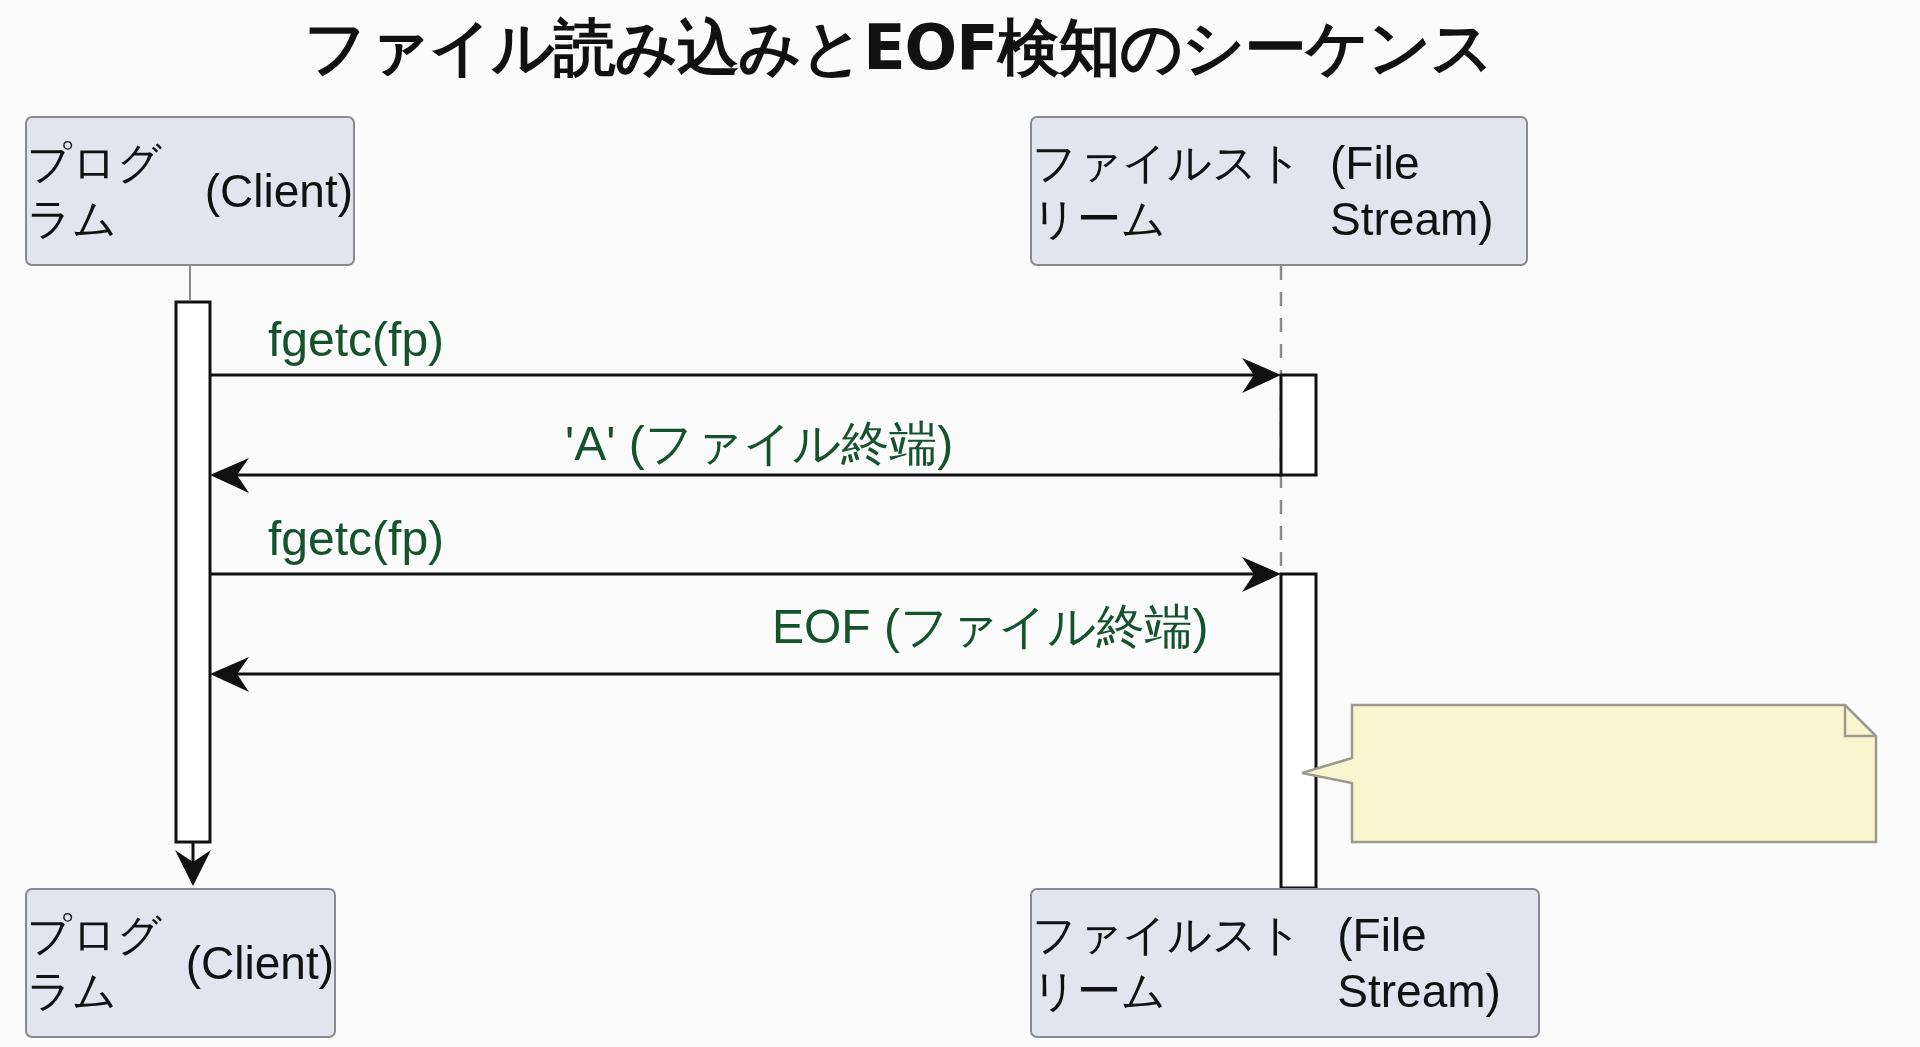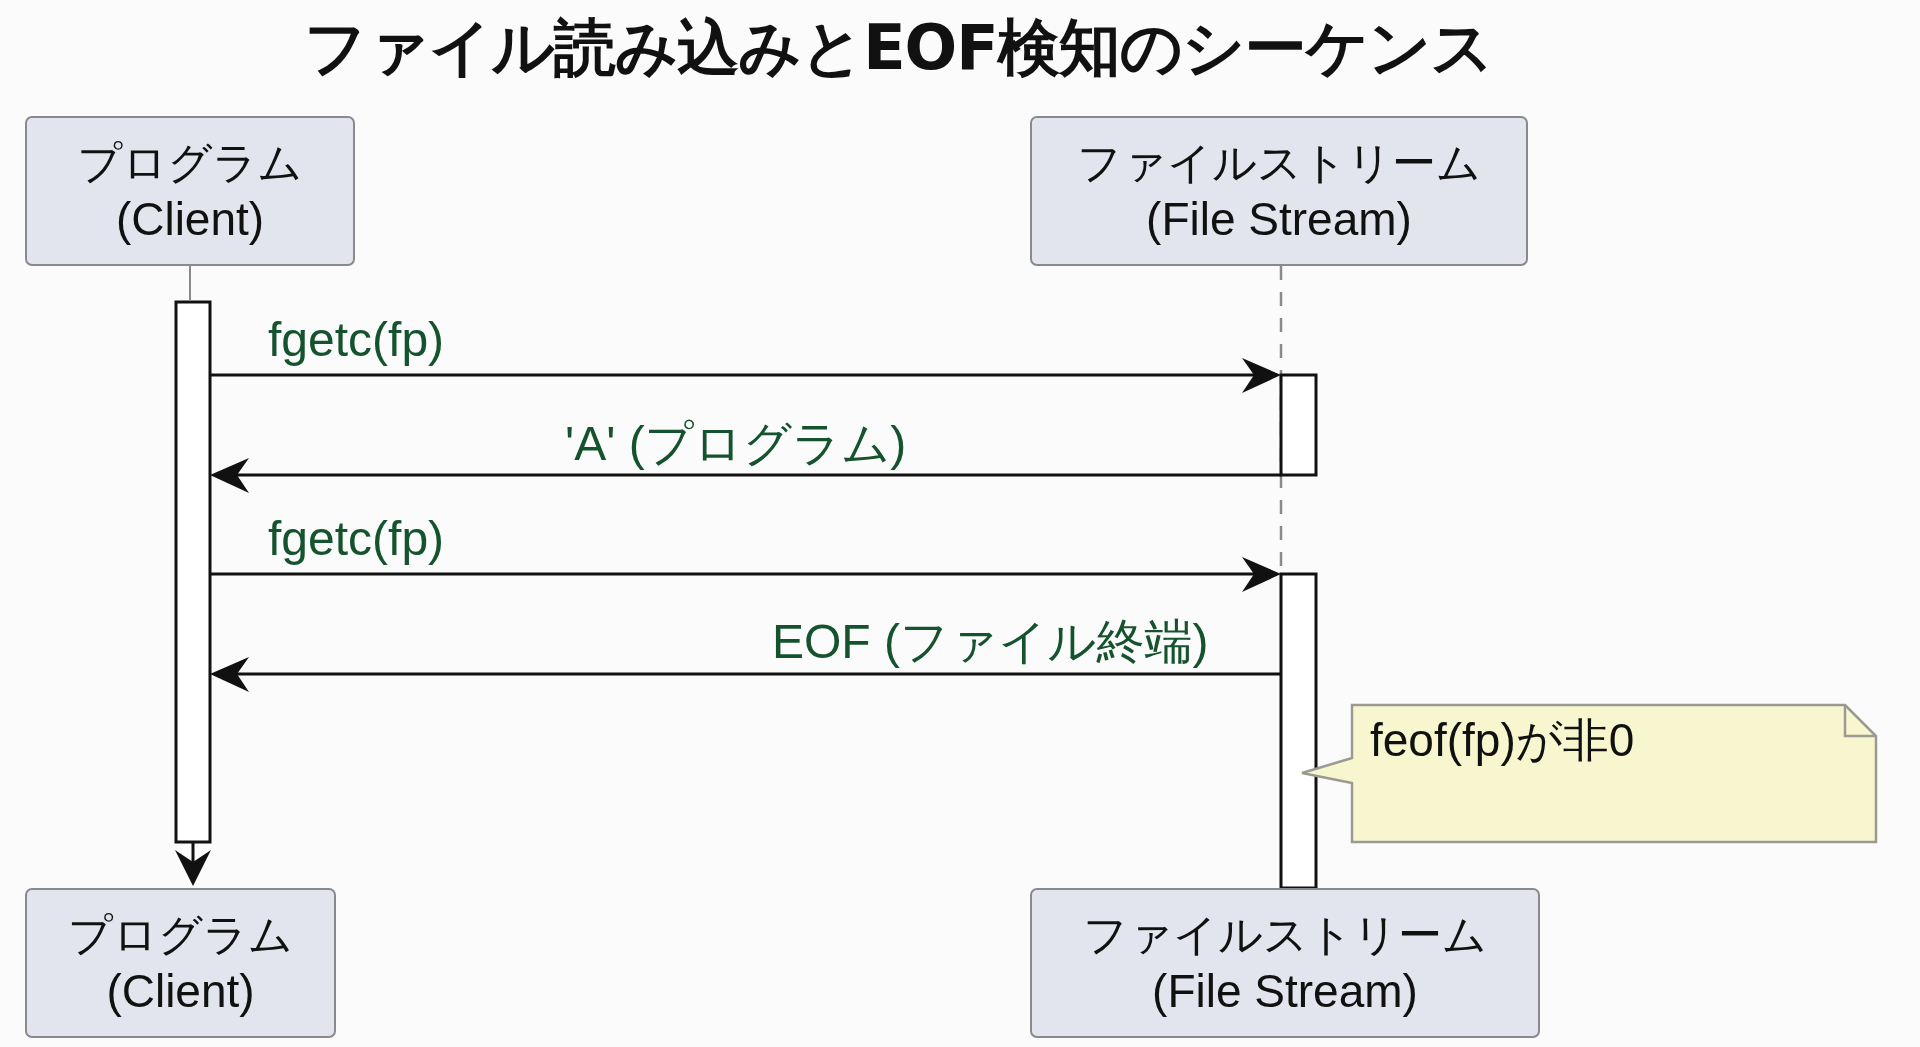--- a/index.html
+++ b/index.html
@@ -10,21 +10,21 @@
     position: relative;
   }
   #title {
     position: absolute; left: 0; top: 6px; width: 1797px;
     text-align: center; font-size: 62px; font-weight: bold; color: #111;
     letter-spacing: -1px;
   }
   .participant {
     position: absolute; box-sizing: border-box;
     background: #e3e5ee; border: 2.5px solid #8a8a8e; border-radius: 7px;
-    display: flex; flex-direction: column; align-items: center; justify-content: center;
+    display: flex; flex-direction: row; align-items: center; justify-content: center;
     font-size: 46px; line-height: 56px; color: #111;
     font-family: "Liberation Sans", "DejaVu Sans", sans-serif;
   }
   .participant .jp { font-family: "DejaVu Sans", sans-serif; font-size: 44px; }
   #p-client-top   { left: 25px;   top: 116px; width: 330px; height: 150px; }
   #p-stream-top   { left: 1030px; top: 116px; width: 498px; height: 150px; }
   #p-client-bot   { left: 25px;   top: 888px; width: 311px; height: 150px; }
   #p-stream-bot   { left: 1030px; top: 888px; width: 510px; height: 150px; }
   svg#diagram { position: absolute; left: 0; top: 0; }
   .msg-label {
@@ -84,19 +84,18 @@
 <div id="p-client-bot" class="participant">
   <span class="jp">プログラム</span>
   <span>(Client)</span>
 </div>
 <div id="p-stream-bot" class="participant">
   <span class="jp">ファイルストリーム</span>
   <span>(File Stream)</span>
 </div>
 
 <div class="msg-label" style="left:268px; top:312px;">fgetc(fp)</div>
-<div class="msg-label" style="left:565px; top:412px;">'A' (プログラム)</div>
+<div class="msg-label" style="left:565px; top:412px;">'A' (ファイル終端)</div>
 <div class="msg-label" style="left:268px; top:511px;">fgetc(fp)</div>
-<div class="msg-label" style="left:772px; top:610px;">EOF (ファイル終端)</div>
+<div class="msg-label" style="left:772px; top:595px;">EOF (ファイル終端)</div>
 
 <div id="note-text">
-  <div>feof(fp)が非0</div>
 </div>
 
 </body></html>

